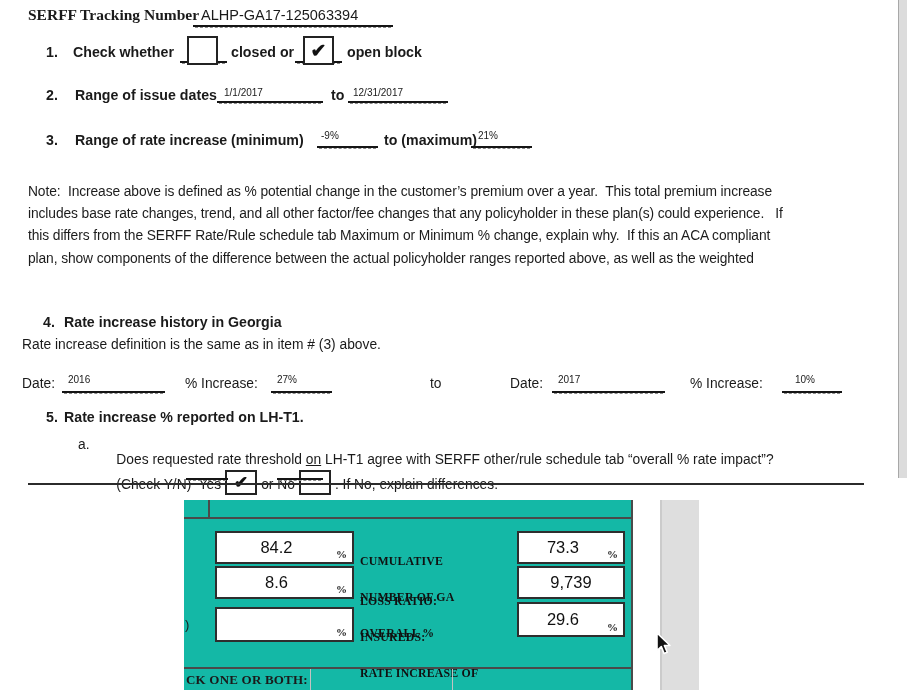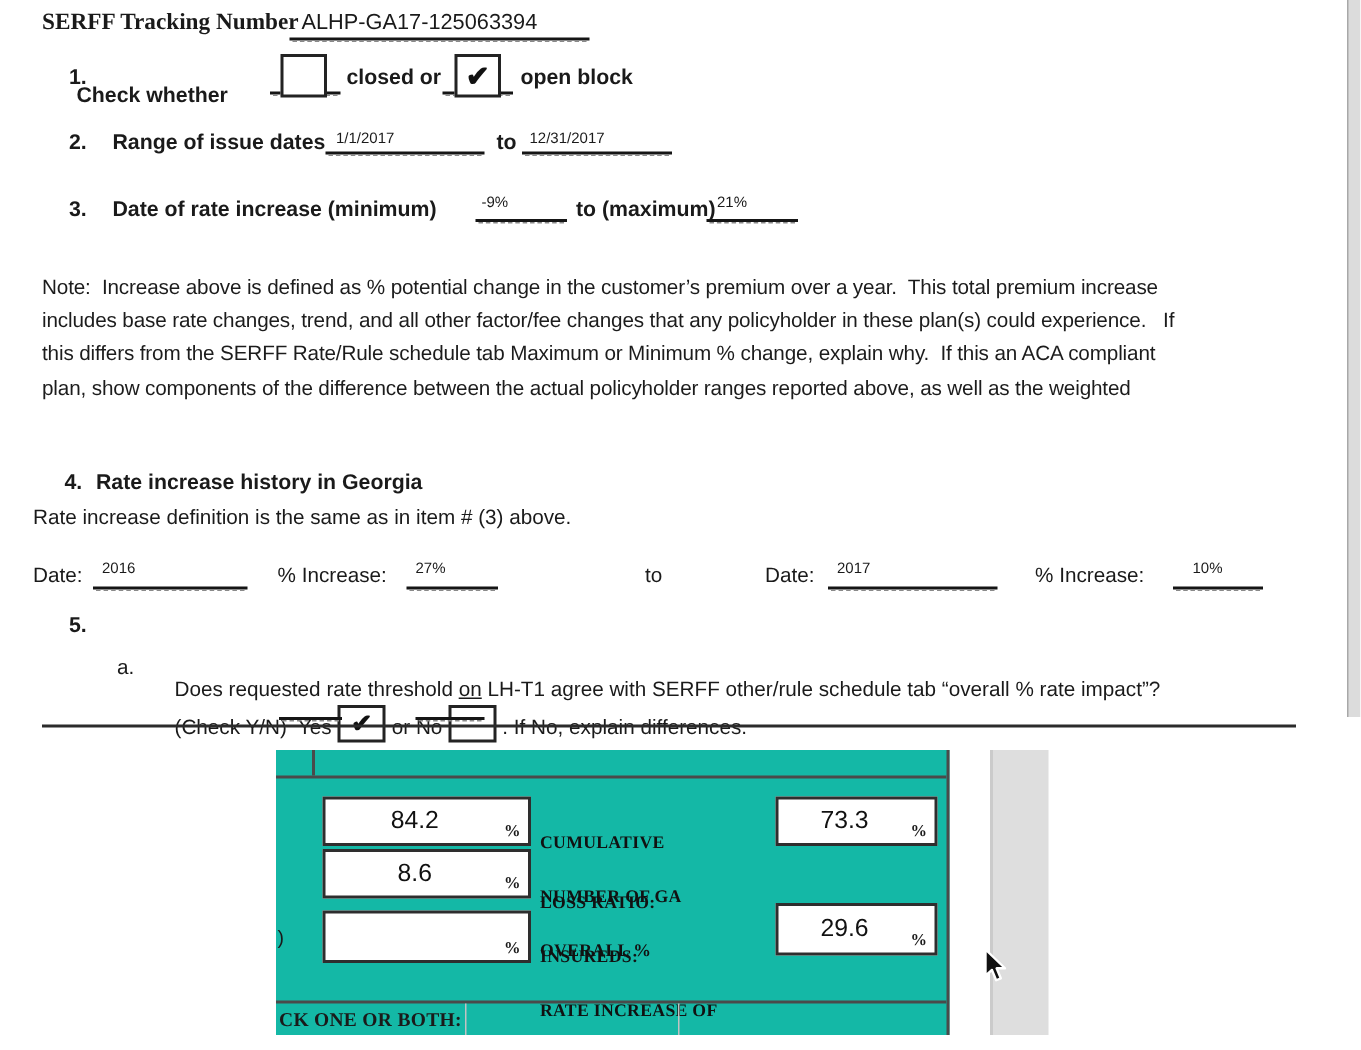--- a/index.html
+++ b/index.html
@@ -37,38 +37,38 @@
 
 <div id="page">
 
   <div class="abs" style="left:898px;top:0;width:9px;height:478px;background:#dcdcdc;border-left:1px solid #a8a8a8;"></div>
 
   <div class="abs serifb" style="left:28px;top:6px;font-size:15.5px;">SERFF Tracking Number</div>
   <div class="abs sans" style="left:201px;top:7px;font-size:14.5px;">ALHP-GA17-125063394</div>
   <div class="fline" style="left:193px;top:25px;width:200px;"></div>
 
   <div class="abs itm" style="left:46px;top:44px;">1.</div>
-  <div class="abs itm" style="left:51px;top:44px;margin-top:12px;">Check whether</div>
+  <div class="abs itm" style="left:73px;top:44px;">Check whether</div>
   <div class="fline" style="left:180px;top:61px;width:47px;"></div>
   <div class="cbox" style="left:187px;top:36px;"></div>
   <div class="abs itm" style="left:231px;top:44px;">closed or</div>
   <div class="fline" style="left:295px;top:61px;width:47px;"></div>
   <div class="cbox" style="left:303px;top:36px;">✔</div>
   <div class="abs itm" style="left:347px;top:44px;">open block</div>
 
   <div class="abs itm" style="left:46px;top:87px;">2.</div>
   <div class="abs itm" style="left:75px;top:87px;">Range of issue dates</div>
   <div class="abs val" style="left:224px;top:87px;">1/1/2017</div>
   <div class="fline" style="left:217px;top:101px;width:106px;"></div>
   <div class="abs itm" style="left:331px;top:87px;">to</div>
   <div class="abs val" style="left:353px;top:87px;">12/31/2017</div>
   <div class="fline" style="left:348px;top:101px;width:100px;"></div>
 
   <div class="abs itm" style="left:46px;top:132px;">3.</div>
-  <div class="abs itm" style="left:75px;top:132px;">Date of rate increase (minimum)</div>
+  <div class="abs itm" style="left:75px;top:132px;">Range of rate increase (minimum)</div>
   <div class="abs val" style="left:321px;top:130px;">-9%</div>
   <div class="fline" style="left:317px;top:146px;width:61px;"></div>
   <div class="abs itm" style="left:384px;top:132px;">to (maximum)</div>
   <div class="abs val" style="left:478px;top:130px;">21%</div>
   <div class="fline" style="left:471px;top:146px;width:61px;"></div>
 
   <div class="note-line" style="top:184px;">Note:  Increase above is defined as % potential change in the customer’s premium over a year.  This total premium increase</div>
   <div class="note-line" style="top:206px;">includes base rate changes, trend, and all other factor/fee changes that any policyholder in these plan(s) could experience.   If</div>
   <div class="note-line" style="top:228px;">this differs from the SERFF Rate/Rule schedule tab Maximum or Minimum % change, explain why.  If this an ACA compliant</div>
   <div class="note-line" style="top:251px;">plan, show components of the difference between the actual policyholder ranges reported above, as well as the weighted</div>
@@ -85,20 +85,21 @@
   <div class="fline" style="left:271px;top:391px;width:61px;"></div>
   <div class="abs reg" style="left:430px;top:376px;">to</div>
   <div class="abs reg" style="left:510px;top:376px;">Date:</div>
   <div class="abs val" style="left:558px;top:374px;">2017</div>
   <div class="fline" style="left:552px;top:391px;width:113px;"></div>
   <div class="abs reg" style="left:690px;top:376px;">% Increase:</div>
   <div class="abs val" style="left:795px;top:374px;">10%</div>
   <div class="fline" style="left:782px;top:391px;width:60px;"></div>
 
   <div class="abs itm" style="left:46px;top:409px;">5.</div>
+  <div class="abs itm" style="left:64px;top:409px;">Rate increase % reported on LH-T1.</div>
   <div class="abs reg" style="left:78px;top:437px;">a.</div>
   <div class="abs reg" style="left:101px;top:437px;">
     <span>Does requested rate threshold </span><span style="text-decoration:underline;">on</span><span> LH-T1 agree with SERFF other/rule schedule tab “overall % rate impact”?</span>
   </div>
   <div class="abs reg" style="left:101px;top:461px;">
     <span>(Check Y/N)  Yes</span><span class="cbox-inline">✔</span><span>or No</span><span class="cbox-inline"></span><span>. If No, explain differences.</span>
   </div>
   <div class="fline" style="left:186px;top:478px;width:42px;"></div>
   <div class="fline" style="left:277px;top:478px;width:46px;"></div>
   <div class="rule" style="left:28px;top:483px;width:836px;height:2px;"></div>
@@ -121,20 +122,24 @@
     </div>
 
     <div class="wbox" style="left:31px;top:66px;width:135px;height:29px;">
       <div class="v">8.6</div>
       <div class="pct">%</div>
     </div>
     <div class="tlabel" style="top:65px;">
       <div>NUMBER OF GA</div>
       <div>INSUREDS:</div>
     </div>
+    <div class="wbox" style="left:333px;top:66px;width:104px;height:29px;">
+      <div class="v" style="right:0;">9,739</div>
+      <div class="pct"></div>
+    </div>
 
     <div class="abs sans" style="left:1px;top:117px;font-size:13px;">)</div>
     <div class="wbox" style="left:31px;top:107px;width:135px;height:31px;">
       <div class="v"></div>
       <div class="pct">%</div>
     </div>
     <div class="tlabel" style="top:101px;">
       <div>OVERALL %</div>
       <div>RATE INCREASE OF</div>
       

